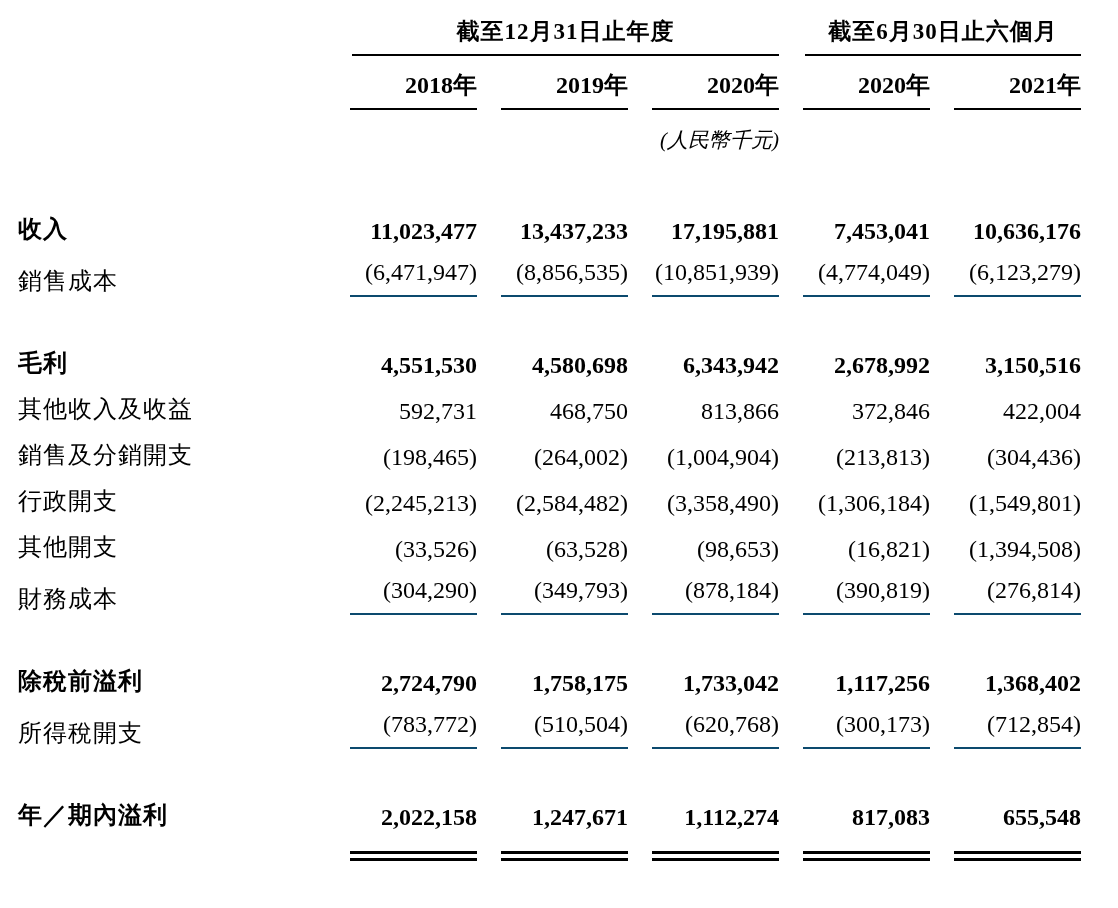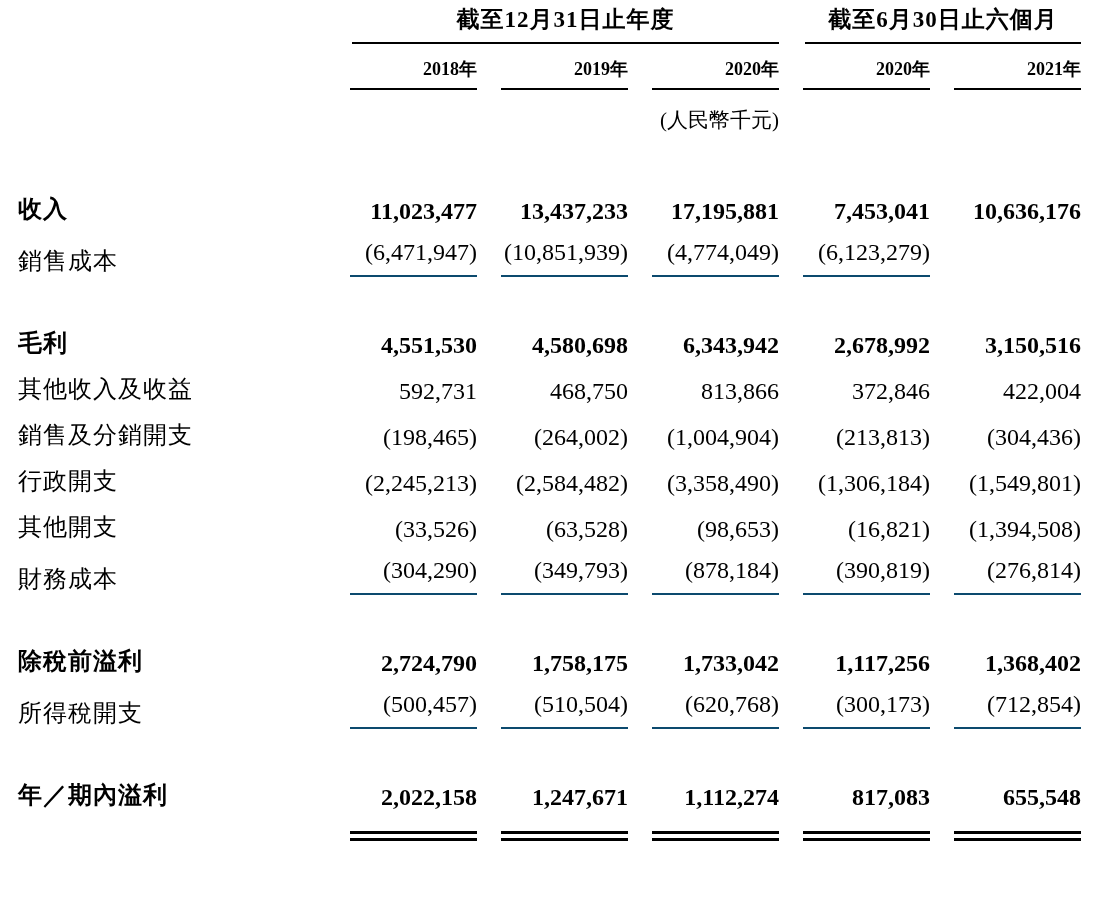--- a/index.html
+++ b/index.html
@@ -7,21 +7,21 @@
     padding: 0;
     background: #ffffff;
     color: #000000;
     font-family: "Liberation Serif", "DejaVu Serif", serif;
   }
   .page {
     position: relative;
     width: 1118px;
     height: 898px;
     box-sizing: border-box;
-    padding: 4px 0 0 18px;
+    padding: 16px 0 0 18px;
     overflow: hidden;
     background: #ffffff;
   }
   .row {
     display: grid;
     grid-template-columns: 308px repeat(5, 151px);
     align-items: end;
   }
   .cell { box-sizing: border-box; }
 
@@ -42,31 +42,32 @@
   .years-row { margin-top: 13px; }
   .num { text-align: right; }
   .num-inner {
     display: inline-block;
     min-width: 127px;
   }
   .year-inner {
     display: inline-block;
     min-width: 127px;
     text-align: right;
-    font-size: 18px;
+    font-size: 24px;
     font-weight: 700;
     border-bottom: 2px solid #000;
     padding-bottom: 7px;
   }
 
   
   .unit-note-row  { margin-top: 16px; }
   .audit-note-row { margin-top: 10px; }
   .note {
     font-size: 21px;
+    font-style: italic;
     text-align: right;
   }
   .unit-note  { grid-column: 4; }
   .audit-note { grid-column: 5; }
 
   
   .table-body { margin-top: 52px; }
   .data-row {
     font-size: 24px;
     padding: 7px 0;
@@ -121,20 +122,21 @@
     <div class="cell num"><span class="num-inner">11,023,477</span></div>
     <div class="cell num"><span class="num-inner">13,437,233</span></div>
     <div class="cell num"><span class="num-inner">17,195,881</span></div>
     <div class="cell num"><span class="num-inner">7,453,041</span></div>
     <div class="cell num"><span class="num-inner">10,636,176</span></div>
   </div>
 
   <div class="row data-row ruled">
     <div class="cell label">銷售成本</div>
     <div class="cell num"><span class="num-inner">(6,471,947)</span></div>
+    <div class="cell num"><span class="num-inner">(8,856,535)</span></div>
     <div class="cell num"><span class="num-inner">(10,851,939)</span></div>
     <div class="cell num"><span class="num-inner">(4,774,049)</span></div>
     <div class="cell num"><span class="num-inner">(6,123,279)</span></div>
   </div>
 
   <div class="row data-row bold spaced">
     <div class="cell label">毛利</div>
     <div class="cell num"><span class="num-inner">4,551,530</span></div>
     <div class="cell num"><span class="num-inner">4,580,698</span></div>
     <div class="cell num"><span class="num-inner">6,343,942</span></div>
@@ -192,21 +194,21 @@
     <div class="cell label">除稅前溢利</div>
     <div class="cell num"><span class="num-inner">2,724,790</span></div>
     <div class="cell num"><span class="num-inner">1,758,175</span></div>
     <div class="cell num"><span class="num-inner">1,733,042</span></div>
     <div class="cell num"><span class="num-inner">1,117,256</span></div>
     <div class="cell num"><span class="num-inner">1,368,402</span></div>
   </div>
 
   <div class="row data-row ruled">
     <div class="cell label">所得稅開支</div>
-    <div class="cell num"><span class="num-inner">(500,457)</span></div>
+    <div class="cell num"><span class="num-inner">(783,772)</span></div>
     <div class="cell num"><span class="num-inner">(510,504)</span></div>
     <div class="cell num"><span class="num-inner">(620,768)</span></div>
     <div class="cell num"><span class="num-inner">(300,173)</span></div>
     <div class="cell num"><span class="num-inner">(712,854)</span></div>
   </div>
 
   <div class="row data-row bold spaced">
     <div class="cell label">年／期內溢利</div>
     <div class="cell num"><span class="num-inner">2,022,158</span></div>
     <div class="cell num"><span class="num-inner">1,247,671</span></div>

